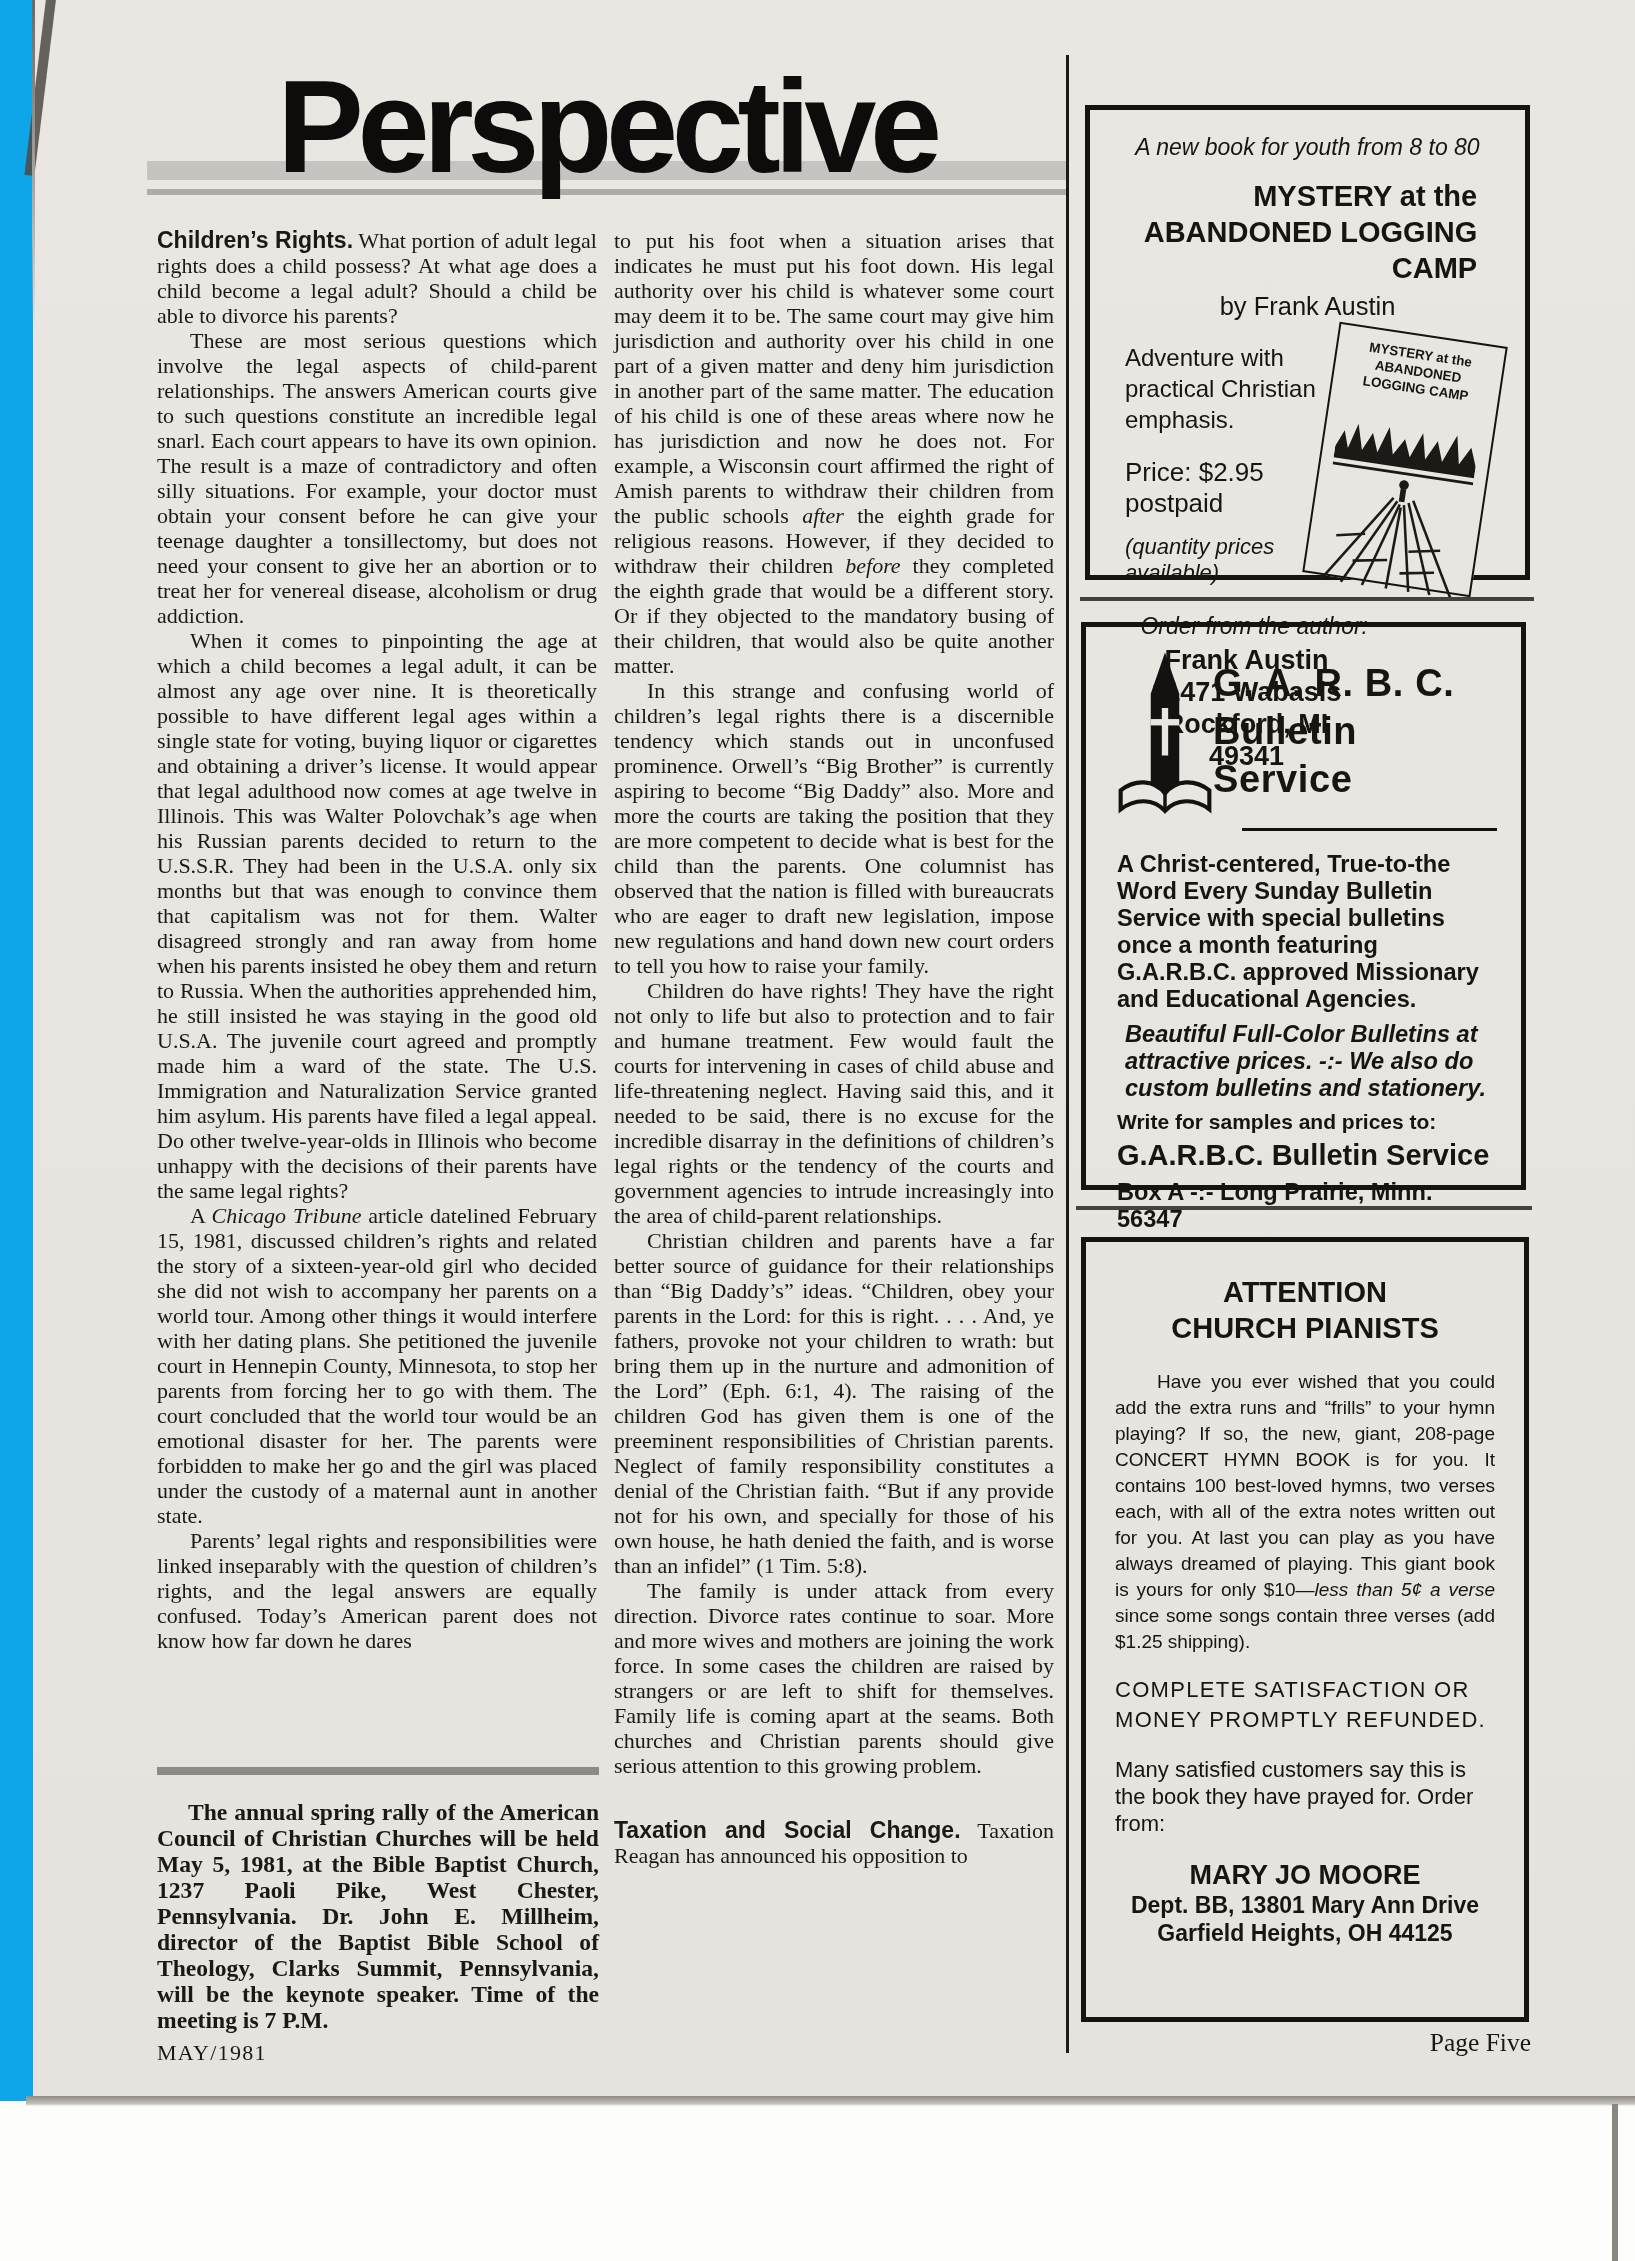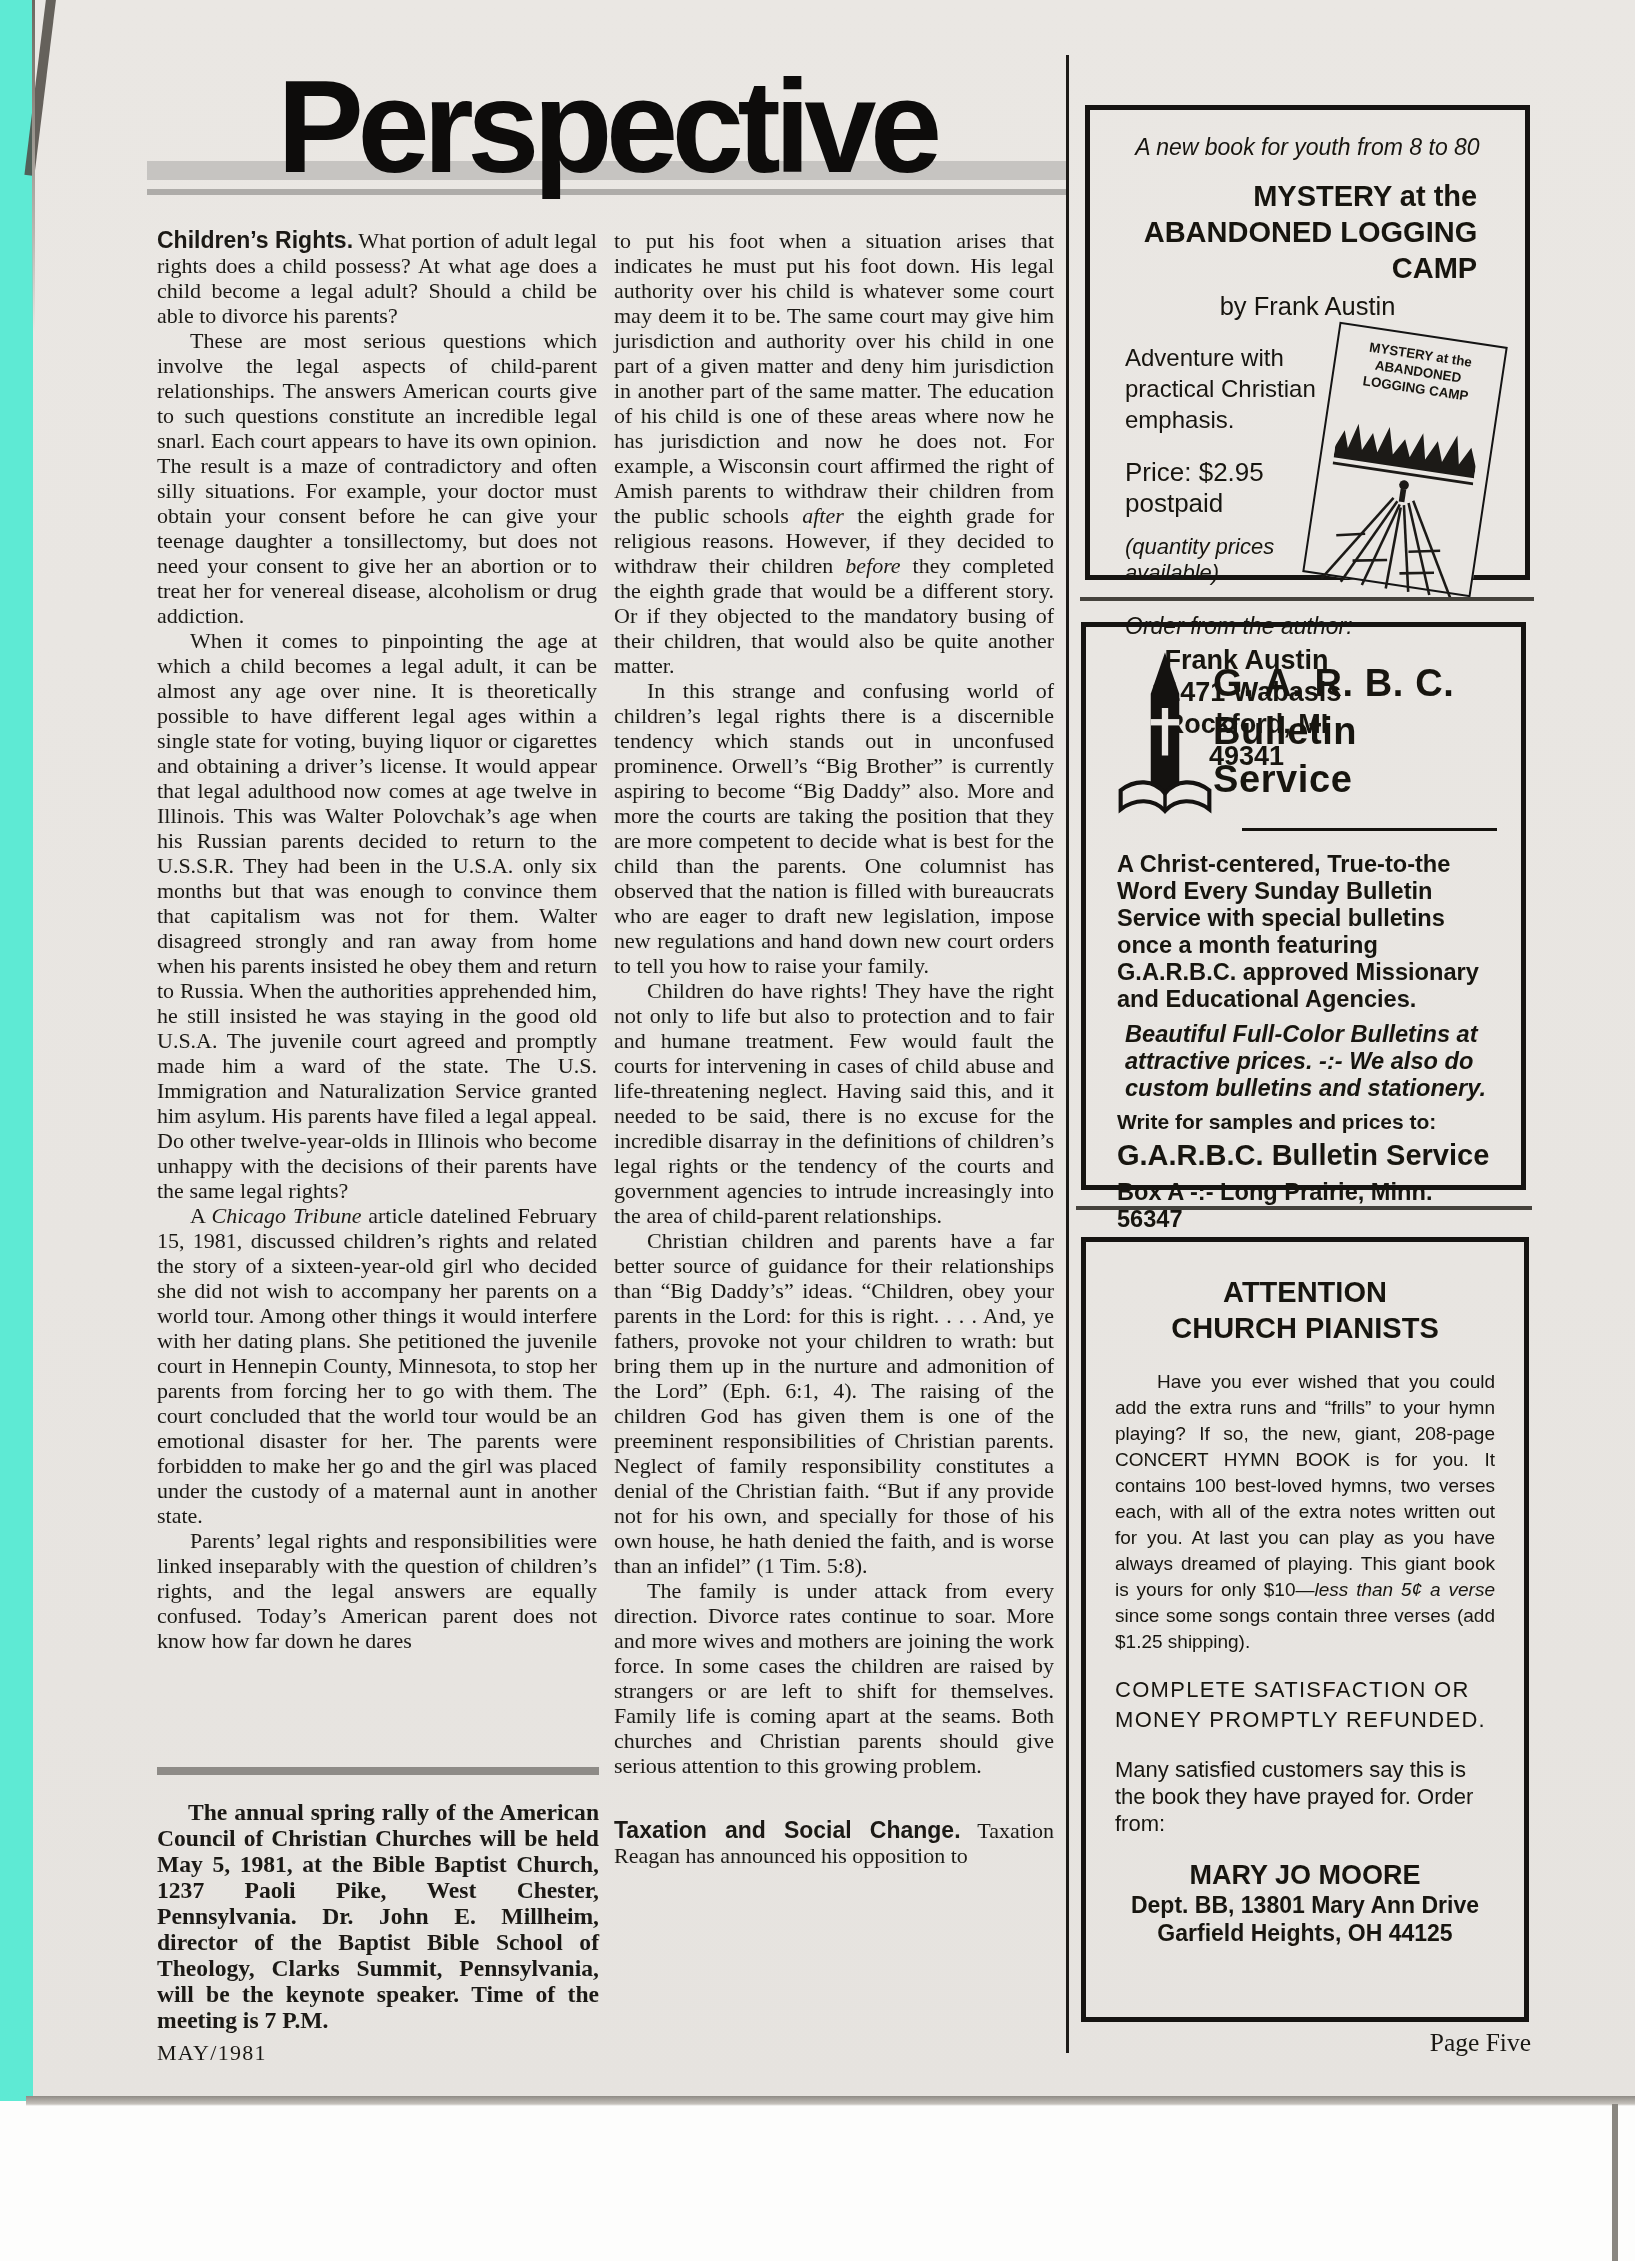--- a/index.html
+++ b/index.html
@@ -1,16 +1,16 @@
 <!DOCTYPE html>
 <html lang="en" style="font-size:10.2px"><head>
 <meta charset="utf-8">
 <style>
   html,body{margin:0;padding:0;background:#f6f5f3;}
-  .stage{position:relative;width:1635px;height:2261px;overflow:hidden;background:#5eead4;
+  .stage{position:relative;width:1635px;height:2261px;overflow:hidden;background:#0ea5e9;
          font-family:"Liberation Serif","DejaVu Serif",serif;color:#1b1915;}
   .paper{position:absolute;left:33px;top:0;width:1602px;height:2101px;
          background:linear-gradient(180deg,#eae7e3 0%,#e8e5e1 60%,#e6e3df 100%);}
   .paper-edge-left{position:absolute;left:32px;top:0;width:3.2px;height:332px;
          background:linear-gradient(180deg,#6d675f,#b9b5af 70%,rgba(185,181,175,0));}
   .paper-nick{position:absolute;left:36px;top:-15.3px;width:10.2px;height:191px;background:#4e4943;
          transform:rotate(7deg);opacity:.85;}
   .bottom-white{position:absolute;left:0;top:2101px;width:1635px;height:160px;background:#fdfdfc;}
   .bottom-shadow{position:absolute;left:25.5px;top:2096px;width:1610px;height:10.2px;
          background:linear-gradient(180deg,#8f8b85,#c6c2bc 80%,rgba(198,194,188,0));}
@@ -47,21 +47,21 @@
 
   .ad1{left:1085px;top:105px;width:445px;height:475px;padding:18px 35px 0;}
   .ad1-tagline{font-style:italic;font-size:23px;text-align:center;margin-top:6.4px;}
   .ad1-title{font-weight:700;font-size:29px;line-height:36px;text-align:right;margin-top:16.6px;padding:0 12.8px;}
   .ad1-byline{font-size:25.5px;text-align:center;margin-top:6.4px;}
   .ad1-mid{position:relative;margin-top:20.4px;height:300px;}
   .ad1-left{width:243px;}
   .ad1-desc{font-size:24px;line-height:31px;margin:0;}
   .ad1-price{font-size:26px;margin:22px 0 0;}
   .ad1-qty{font-style:italic;font-size:22px;margin:15.3px 0 0;}
-  .ad1-order{font-style:italic;font-size:23px;text-align:left;width:243px;margin:27px 0 0;}
+  .ad1-order{font-style:italic;font-size:23px;text-align:right;width:243px;margin:27px 0 0;}
   .ad1-addr{font-weight:700;font-size:27px;line-height:32px;text-align:center;width:243px;margin-top:3.8px;}
   .cover{position:absolute;right:0;top:-9px;width:170px;height:253px;transform:rotate(8.5deg);
          border:2.6px solid #141414;background:#e9e6e2;padding:10.2px 6.4px 0;box-sizing:border-box;}
   .cover-title{font-weight:700;font-size:13.4px;line-height:17px;text-align:center;}
   .cover-art{display:block;margin:9px auto 0;width:142px;height:191px;}
 
   .ad2{left:1081px;top:622px;width:445px;height:568px;padding:24px 25.5px 0 31px;}
   .garbc-head{display:flex;align-items:flex-start;}
   .garbc-logo{flex:0 0 96px;width:96px;height:171px;}
   .garbc-title{flex:1;text-align:left;font-weight:700;font-size:38px;line-height:48px;margin-top:7.7px;

